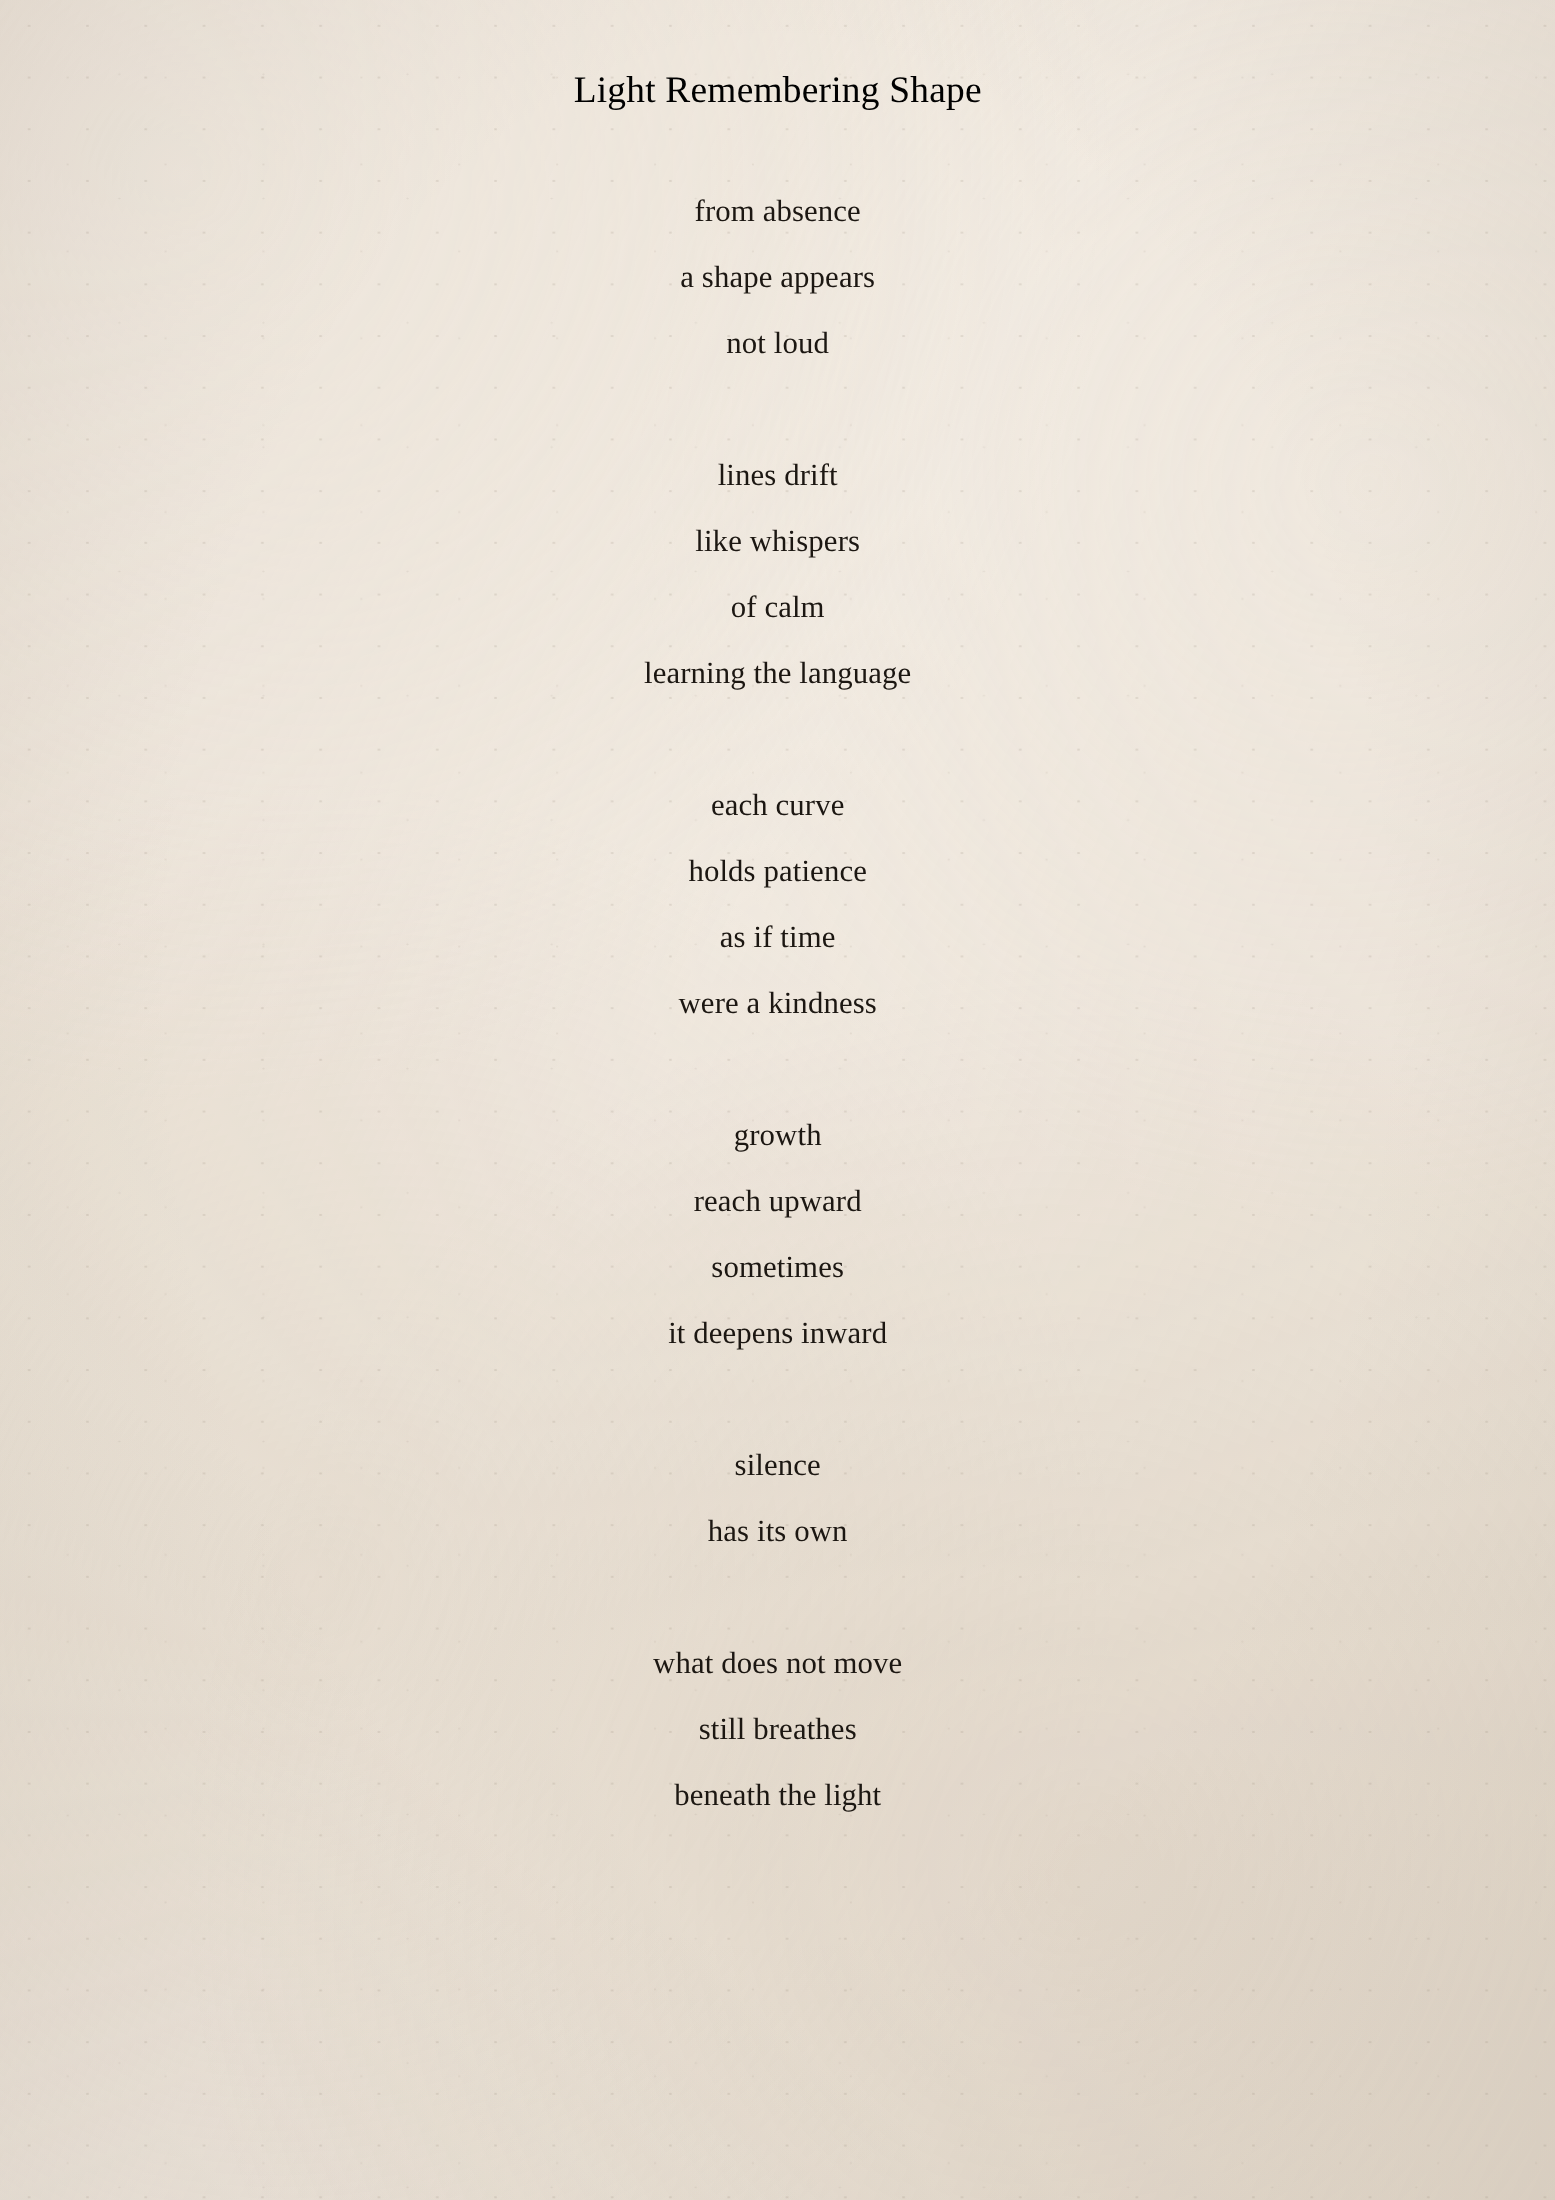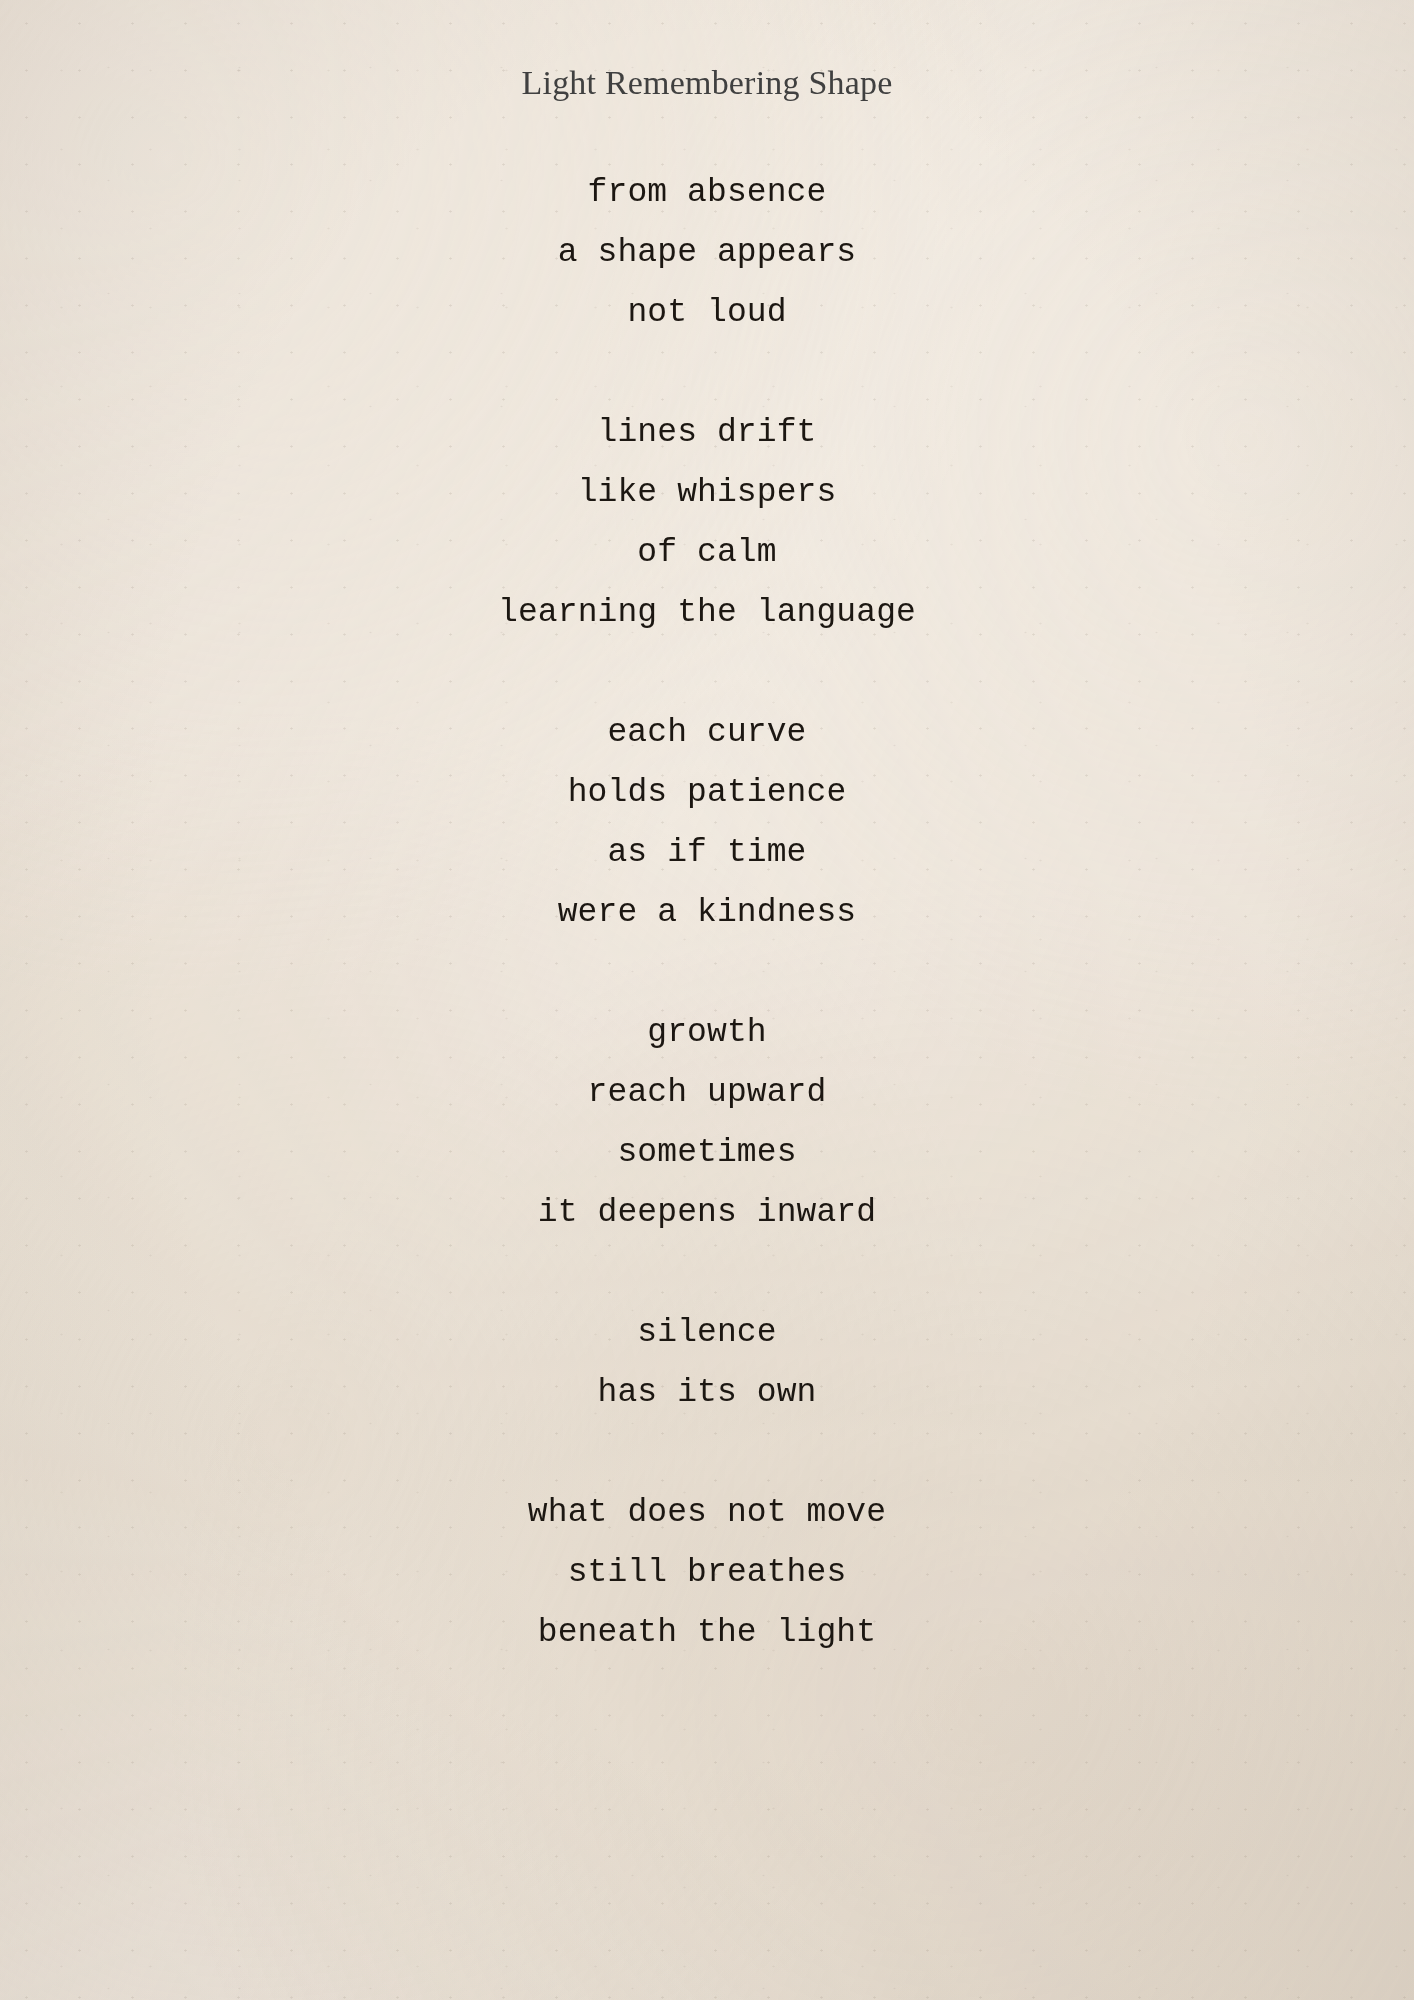--- a/index.html
+++ b/index.html
@@ -59,38 +59,37 @@
     text-align: center;
   }
 
   .poem-title {
     font-size: 34px;
     line-height: 1.25;
     letter-spacing: 0.2px;
     margin: 0;
     padding-top: 22px;
     font-weight: 400;
-    color: #404040;
+    color: #000000;
   }
 
   .poem-body {
     margin-top: 58px;
   }
 
   .stanza {
     margin: 0 0 60px 0;
   }
 
   .poem-line {
-    font-size: 33px;
+    font-size: 28px;
     line-height: 60px;
     letter-spacing: 0.1px;
     color: #1c1712;
     white-space: pre;
-    font-family: Liberation Mono, monospace;
   }
 
   .signature {
     font-size: 32px;
     line-height: 44px;
     letter-spacing: 0.6px;
     margin-top: 6px;
     color: #1c1712;
   }
 </style>

